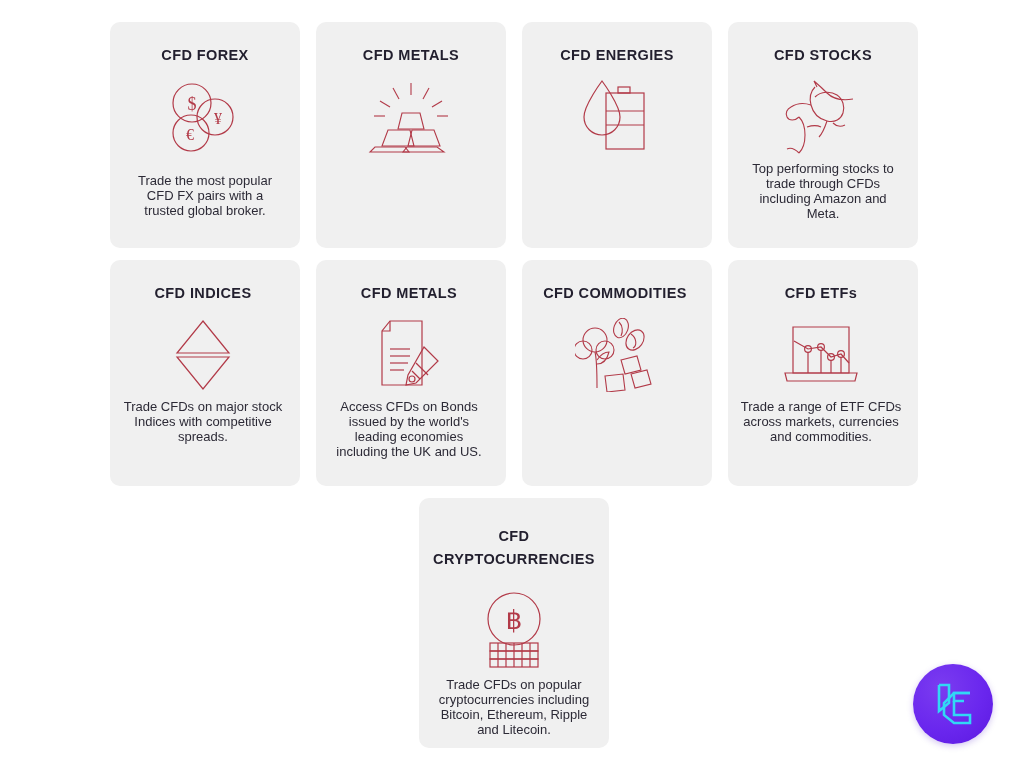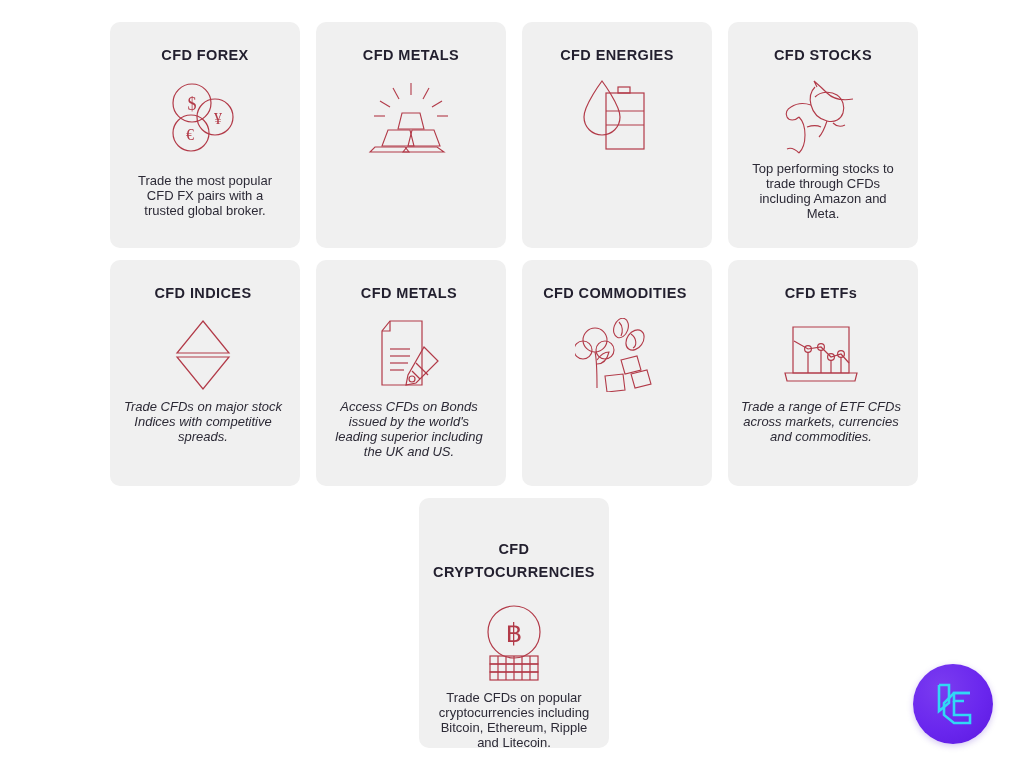--- a/index.html
+++ b/index.html
@@ -30,21 +30,21 @@
     width: 190px;
     background: #f0f0f0;
     border-radius: 10px;
     padding: 22px 14px 16px;
     display: flex;
     flex-direction: column;
     align-items: center;
   }
   .row1 .card { height: 226px; }
   .row2 .card { height: 226px; padding-left: 10px; }
-  .row.last .card { width: 190px; height: 250px; padding-top: 40px; }
+  .row.last .card { width: 190px; height: 250px; padding-top: 27px; }
   .card-title {
     font-size: 14.5px;
     font-weight: bold;
     color: #221f2e;
     letter-spacing: 0.4px;
     text-align: center;
     line-height: 23px;
     margin: 0 0 4px;
   }
   .icon-wrap {
@@ -58,21 +58,21 @@
   .row.last .icon-wrap { height: 80px; margin-top: 16px; }
   .card-desc {
     font-size: 13px;
     line-height: 15px;
     color: #2c2a36;
     text-align: center;
     margin: auto 0 0;
     padding: 0 2px;
   }
   .row1 .card-desc { margin-top: auto; margin-bottom: 14px; }
-  .row2 .card-desc { margin-top: auto; margin-bottom: 30px; font-style: italic; }
+  .row2 .card-desc { margin-top: auto; margin-bottom: 30px; }
   .row.last .card-desc { margin-top: auto; margin-bottom: 14px; }
   .svg-icon { display: block; }
   .svg-icon path, .svg-icon line, .svg-icon circle,
   .svg-icon polygon, .svg-icon polyline, .svg-icon rect, .svg-icon ellipse {
     fill: none;
     stroke: #b03murky;
   }
   
   .badge {
     position: absolute;
@@ -183,21 +183,21 @@
             <line x1="14" y1="30" x2="34" y2="30"></line>
             <line x1="14" y1="37" x2="34" y2="37"></line>
             <line x1="14" y1="44" x2="32" y2="44"></line>
             <line x1="14" y1="51" x2="28" y2="51"></line>
             <path d="M48 28 L62 42 L40 64 L30 66 L32 56 Z"></path>
             <path d="M40 44 L52 56"></path>
             <path d="M36 52 L44 60"></path>
             <circle cx="36" cy="60" r="3"></circle>
           </svg>
         </div>
-        <div class="card-desc">Access CFDs on Bonds issued by the world's leading superior including the UK and US.</div>
+        <div class="card-desc">Access CFDs on Bonds issued by the world's leading economies including the UK and US.</div>
       </div>
 
       <div class="card">
         <div class="card-title">CFD COMMODITIES</div>
         <div class="icon-wrap">
           <svg class="svg-icon" width="80" height="74" viewBox="0 0 80 74" stroke="#b23a48" stroke-width="1.1">
             <circle cx="20" cy="22" r="12"></circle>
             <circle cx="8" cy="32" r="9"></circle>
             <circle cx="30" cy="32" r="9"></circle>
             <path d="M20 34 C22 42 22 54 22 70"></path>

